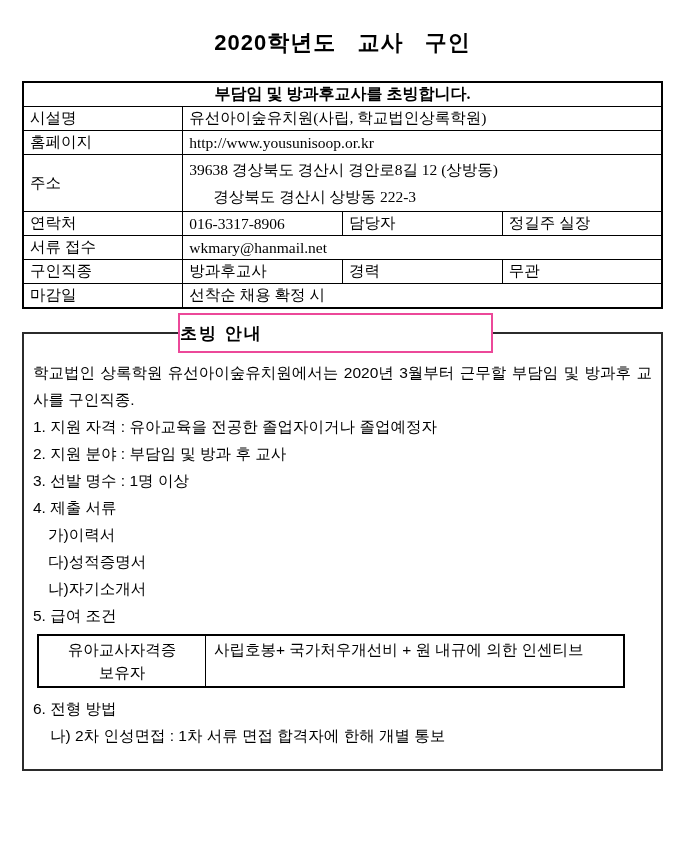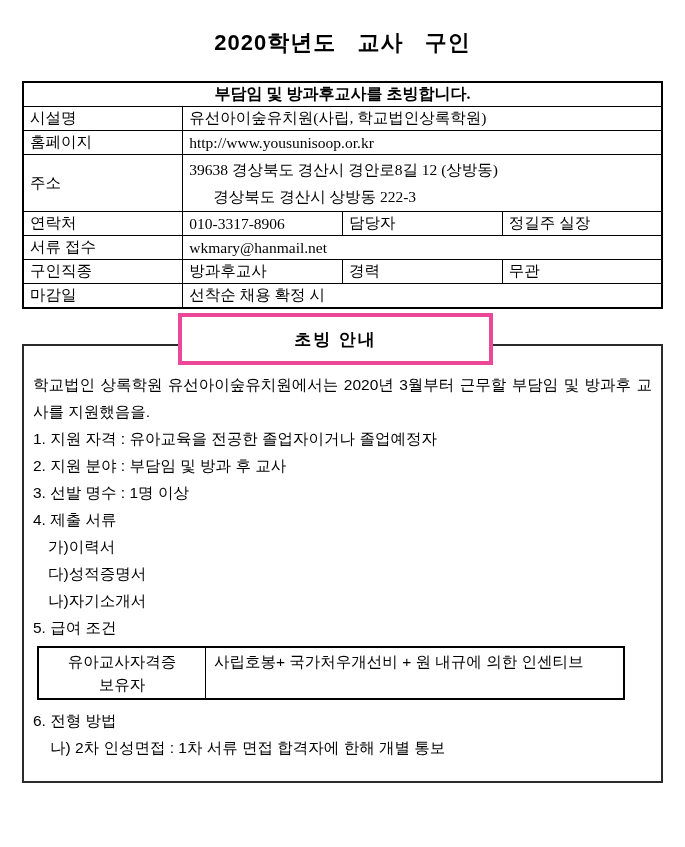--- a/index.html
+++ b/index.html
@@ -48,28 +48,28 @@
     margin-left: 44px;
   }
   .addr-cell { line-height: 27px; padding-top: 2px; padding-bottom: 2px; }
   .addr-line2 { padding-left: 24px; }
   
   .notice { margin-top: 4px; position: relative; }
   .notice-title-box {
     position: relative;
     z-index: 2;
     width: 315px;
-    height: 52px;
+    height: 40px;
     margin-left: 156px;
     margin-bottom: -21px;
     background: #fff;
-    border: 4px solid #ec4899;
+    border: 2px solid #ec4899;
     display: flex;
     align-items: center;
-    justify-content: center;
+    justify-content: flex-start;
     font-family: "Liberation Sans", sans-serif;
     font-size: 17px;
     font-weight: bold;
     letter-spacing: 2px;
   }
   .notice-body {
     border: 2px solid #2b2b2b;
     padding: 25px 9px 20px 9px;
     font-family: "Liberation Sans", sans-serif;
     font-size: 15.5px;
@@ -128,21 +128,21 @@
     </tr>
     <tr>
       <td>주소</td>
       <td colspan="3" class="addr-cell" style="height:56px">
         <div>39638 경상북도 경산시 경안로8길 12 (상방동)</div>
         <div class="addr-line2">경상북도 경산시 상방동 222-3</div>
       </td>
     </tr>
     <tr>
       <td>연락처</td>
-      <td style="width:207px">010-3317-8906</td>
+      <td style="width:207px">016-3317-8906</td>
       <td style="width:118px">담당자</td>
       <td style="width:201px">정길주 실장</td>
     </tr>
     <tr>
       <td>서류 접수</td>
       <td colspan="3">wkmary@hanmail.net</td>
     </tr>
     <tr>
       <td>구인직종</td>
       <td>방과후교사</td>
@@ -154,21 +154,21 @@
       <td colspan="3">선착순 채용 확정 시</td>
     </tr>
   </tbody>
     </table>
 
   <section class="notice">
     <div class="notice-title-box">
       <span>초빙 안내</span>
     </div>
     <div class="notice-body">
-      <p class="intro">학교법인 상록학원 유선아이숲유치원에서는 2020년 3월부터 근무할 부담임 및 방과후 교사를 지원했음을.</p>
+      <p class="intro">학교법인 상록학원 유선아이숲유치원에서는 2020년 3월부터 근무할 부담임 및 방과후 교사를 구인직종.</p>
       <p>1. 지원 자격 : 유아교육을 전공한 졸업자이거나 졸업예정자</p>
       <p>2. 지원 분야 : 부담임 및 방과 후 교사</p>
       <p>3. 선발 명수 : 1명 이상</p>
       <p>4. 제출 서류</p>
       <p class="indent1">가)이력서</p>
       <p class="indent1">다)성적증명서</p>
       <p class="indent1">나)자기소개서</p>
       <p>5. 급여 조건</p>
 
       <div class="salary-table">

